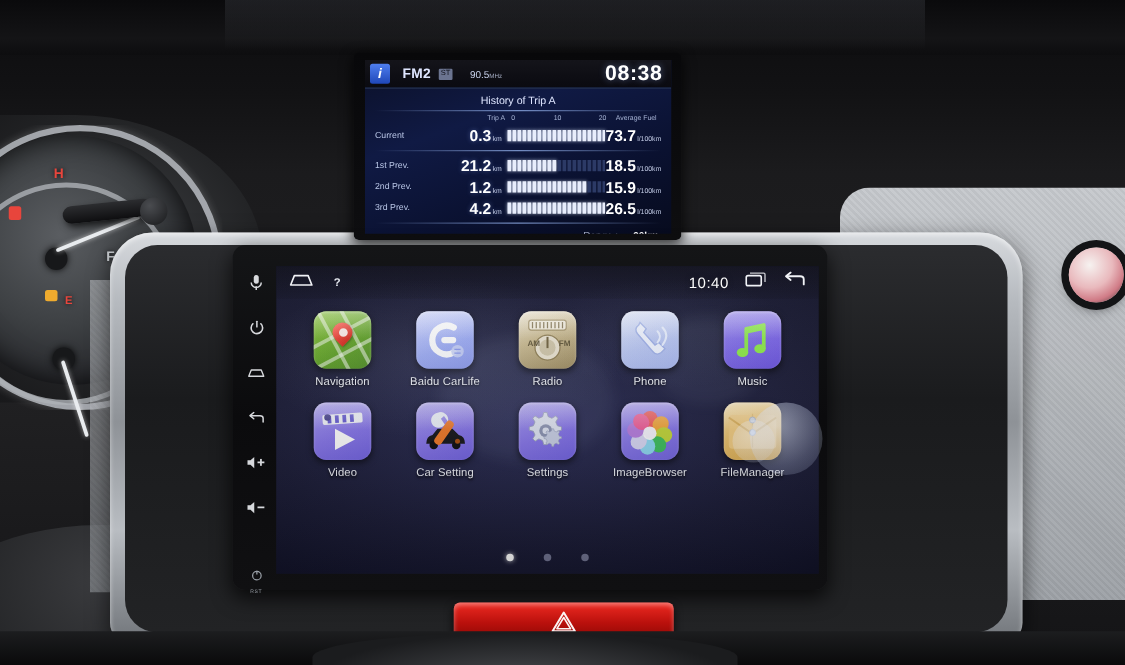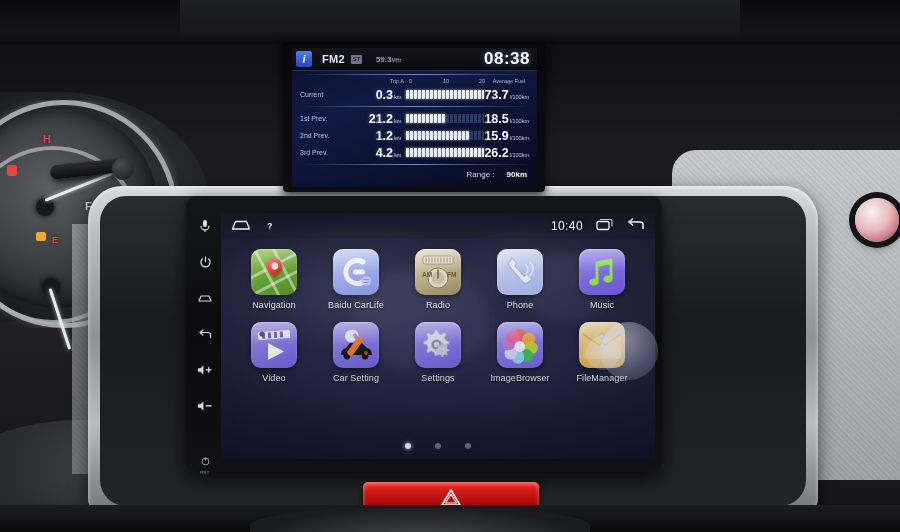--- a/index.html
+++ b/index.html
@@ -253,24 +253,25 @@
   <div class="console-trim"></div>
   <div class="console-inner"></div>
 
   <div class="imid-bezel"></div>
   <div class="imid">
 
     <div class="imid-top">
       <div class="info-badge">i</div>
       <span class="imid-band">FM2</span>
       <span class="imid-st">ST</span>
-      <span class="imid-freq"><span>59.3</span><span class="u">MHz</span></span>
+      <span class="imid-freq"><span>90.5</span><span class="u">MHz</span></span>
       <span class="imid-clock">08:38</span>
     </div>
 
+    <div class="imid-title">History of Trip A</div>
     <div class="hr"></div>
 
     <div class="trip-head">
       <span class="th-lbl"></span>
       <span class="th-a">Trip A</span>
       <span class="th-scale">
         <span style="left:0">0</span>
         <span style="left:34px">10</span>
         <span style="left:70px">20</span>
       </span>
@@ -379,21 +380,21 @@
           <i class="on"></i>
           <i class="on"></i>
           <i class="on"></i>
           <i class="on"></i>
           <i class="on"></i>
           <i class="on"></i>
           <i class="on"></i>
           <i class="on"></i>
           <i class="on"></i>
         </span>
-      <span class="t-fuel"><span>26.2</span><span class="t-fu">l/100km</span></span>
+      <span class="t-fuel"><span>26.5</span><span class="t-fu">l/100km</span></span>
     </div>
 
     <div class="hr"></div>
     <div class="range-row">
       <span>Range :</span>
       <b>90km</b>
     </div>
   </div>
 
   <div class="hu-shell"></div>

